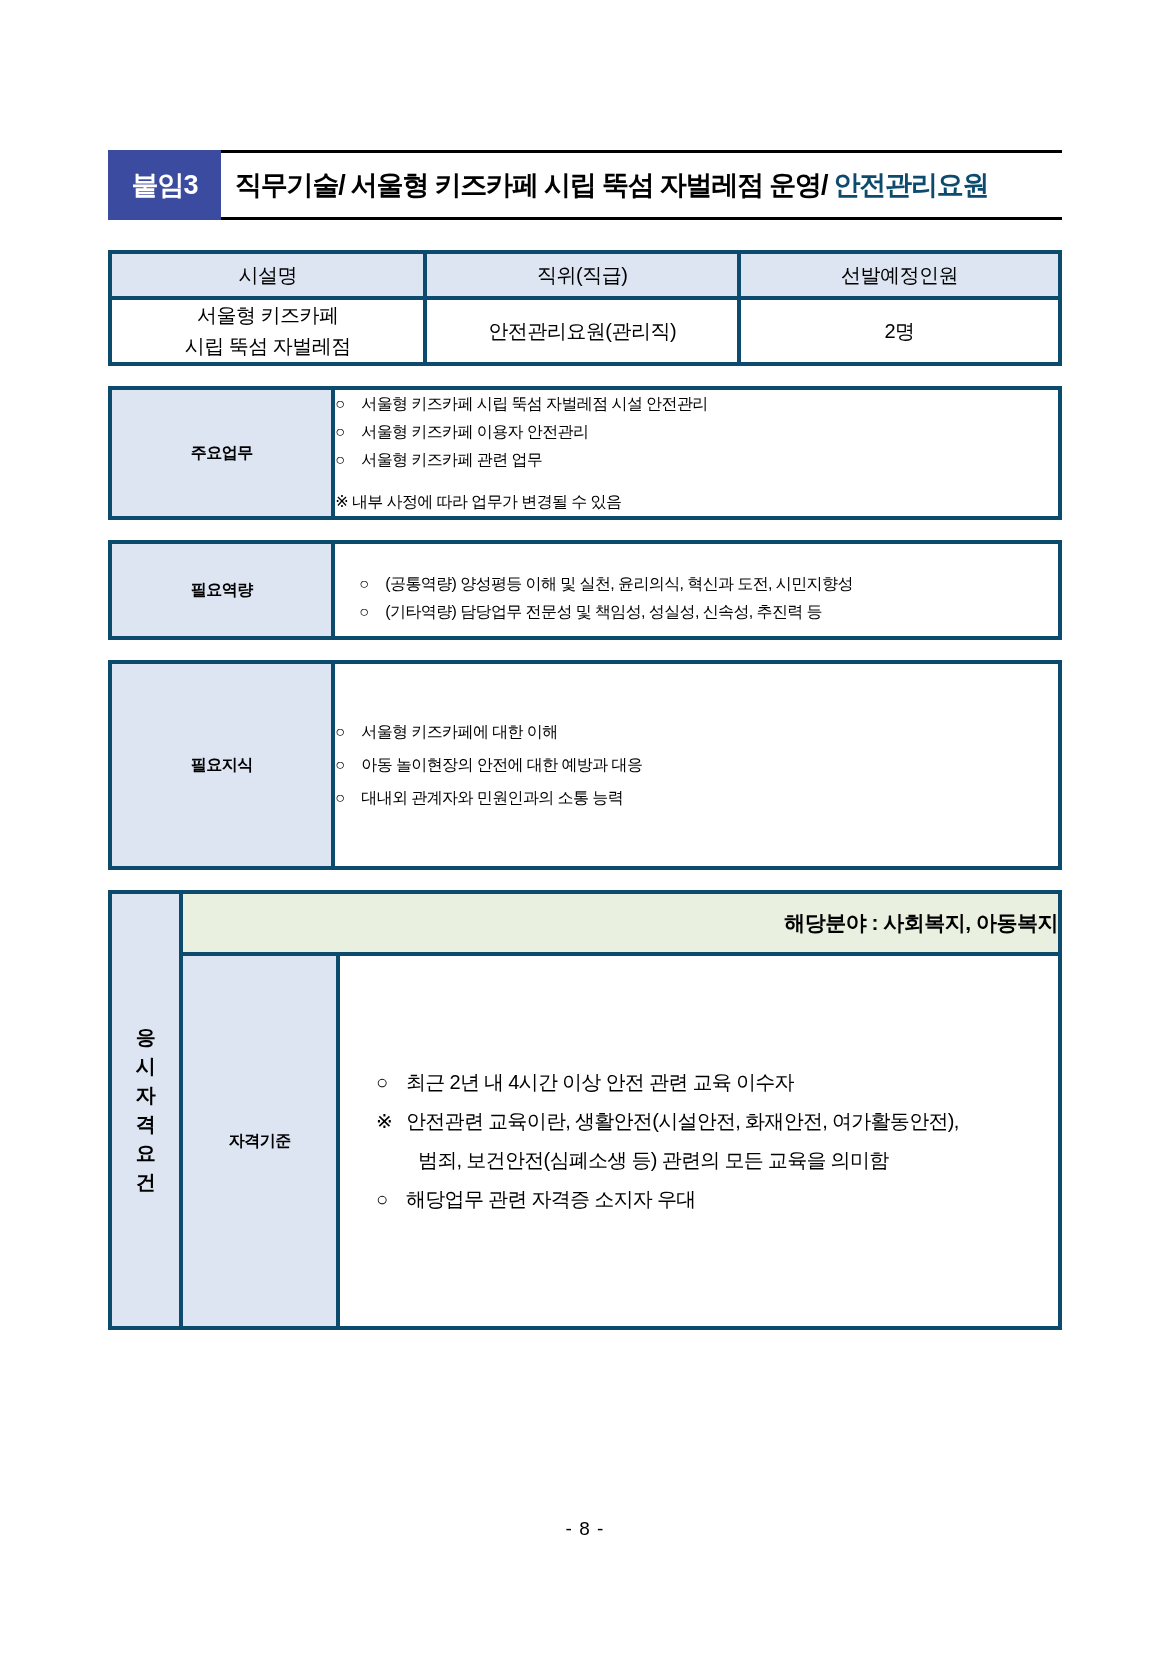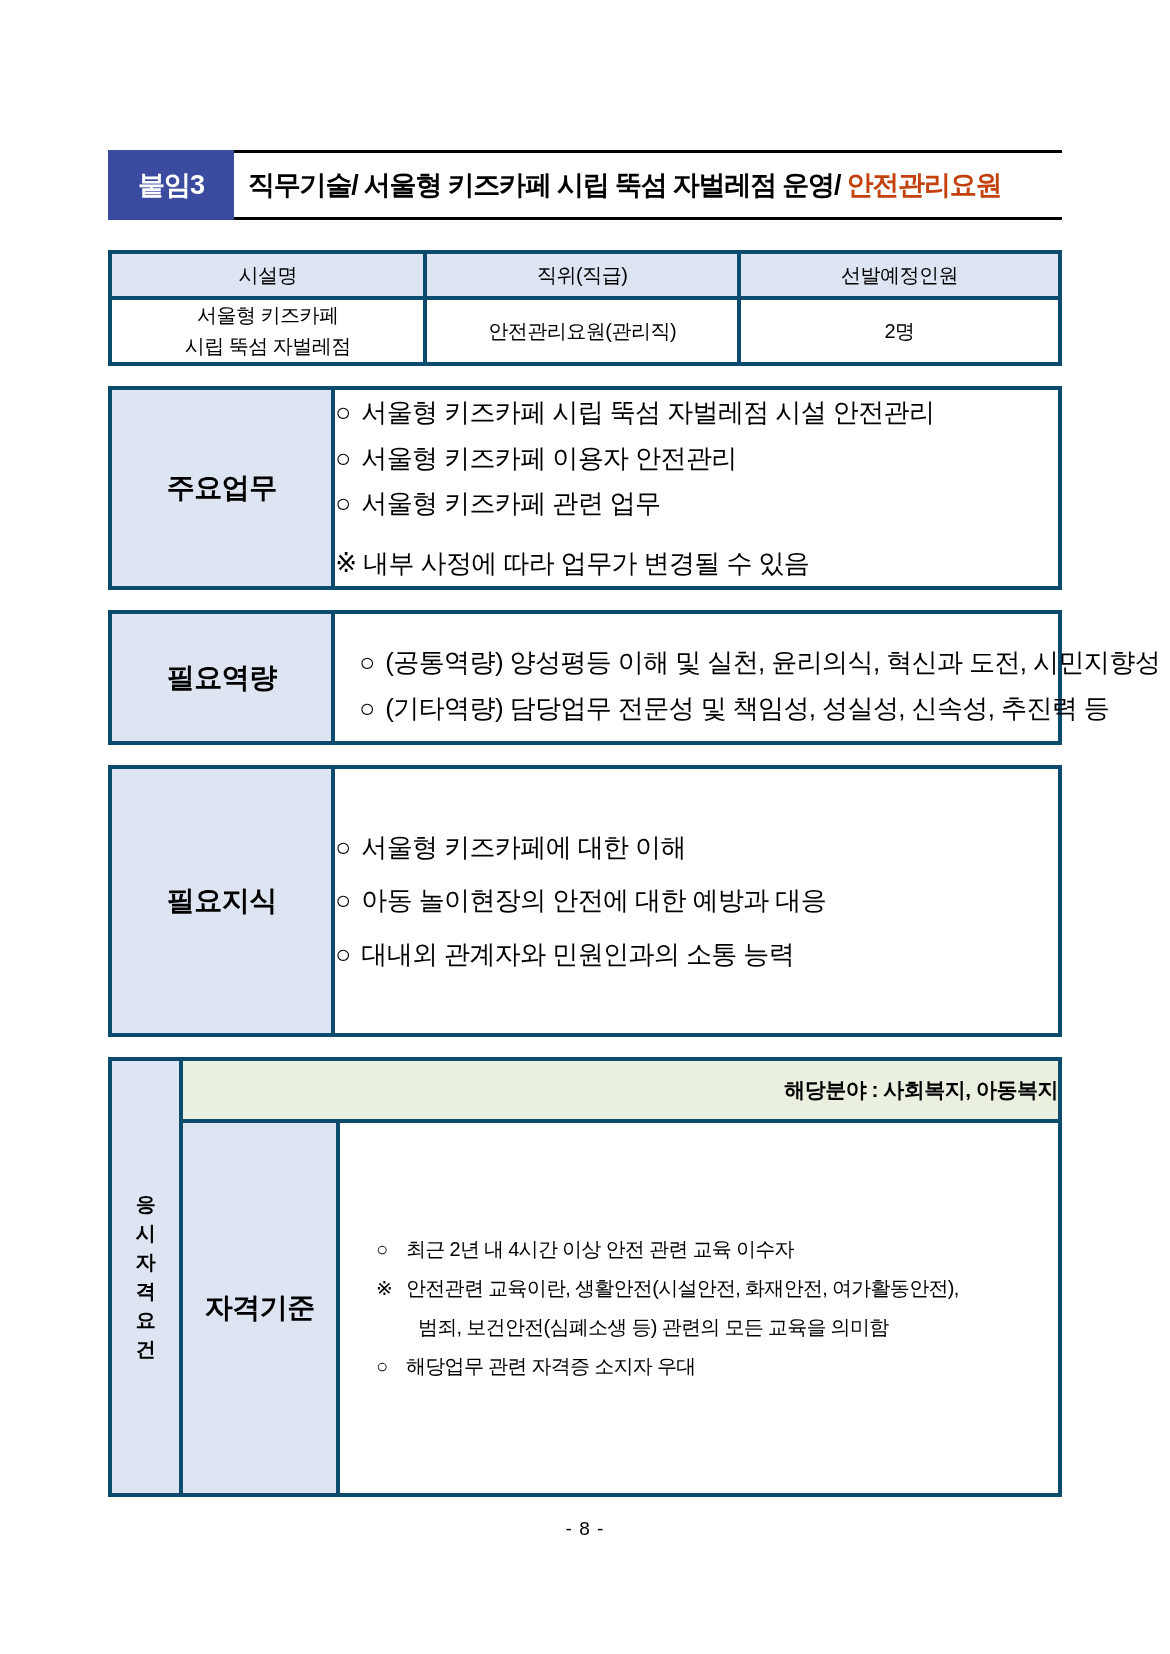--- a/index.html
+++ b/index.html
@@ -25,21 +25,21 @@
   }
 
   
   .title-block {
     display: flex;
     align-items: stretch;
     height: 70px;
     margin-bottom: 30px;
   }
   .title-tag {
-    width: 126px;
+    width: 113px;
     background: #3b4ba0;
     color: #ffffff;
     font-size: 27px;
     font-weight: bold;
     display: flex;
     align-items: center;
     justify-content: center;
     letter-spacing: -1px;
     flex: 0 0 auto;
   }
@@ -52,21 +52,21 @@
     padding-left: 14px;
     box-sizing: border-box;
   }
   .title-text {
     font-size: 27px;
     font-weight: bold;
     letter-spacing: -1.2px;
     white-space: nowrap;
   }
   .title-text .accent {
-    color: #c2410c;
+    color: #0c4a6e;
   }
 
   
   table.doc {
     border-collapse: collapse;
     width: 100%;
     table-layout: fixed;
     margin-bottom: 20px;
   }
   table.doc td, table.doc th {
@@ -88,28 +88,28 @@
   .cell-center {
     text-align: center;
     font-size: 20px;
     letter-spacing: -0.5px;
     line-height: 1.55;
     padding: 10px 0;
   }
   .label-cell {
     background: #dde5f2;
     text-align: center;
-    font-size: 28px;
+    font-size: 16px;
     font-weight: bold;
     letter-spacing: -0.5px;
   }
 
   .body-cell {
     padding: 18px 0 18px 28px;
-    font-size: 26px;
+    font-size: 16px;
     letter-spacing: -0.6px;
     line-height: 1.75;
   }
   .body-cell .li {
     white-space: nowrap;
   }
   .body-cell .li .mk {
     display: inline-block;
     width: 26px;
   }

